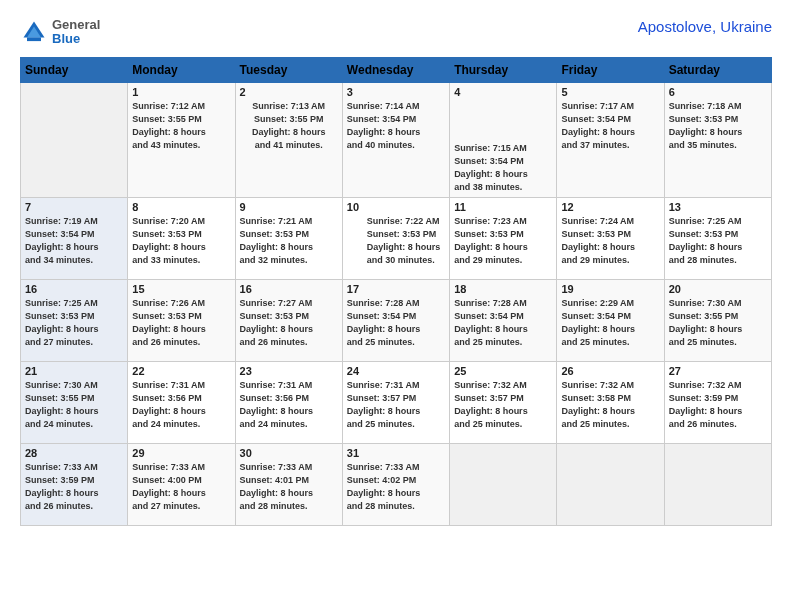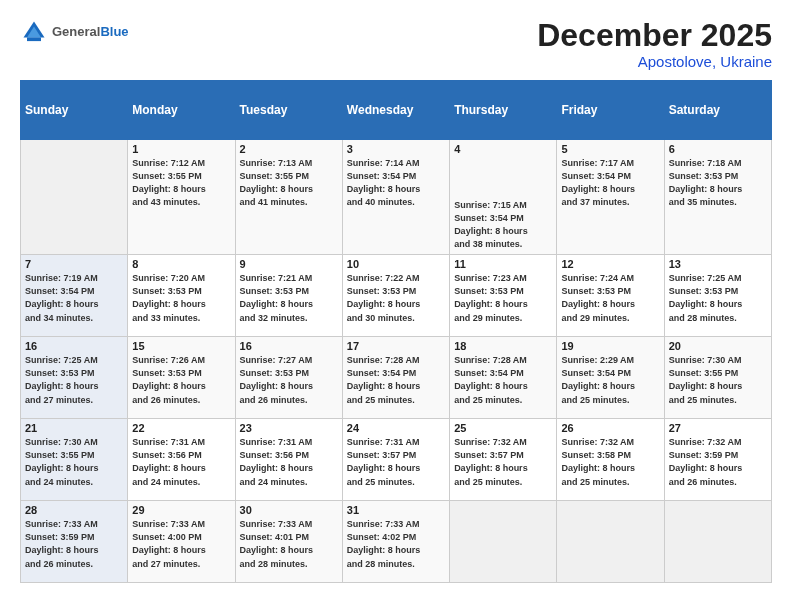--- a/index.html
+++ b/index.html
@@ -22,21 +22,21 @@
       align-items: flex-start;
       margin-bottom: 10px;
     }
     .logo {
       display: flex;
       align-items: center;
       gap: 0;
     }
     .logo-text {
       display: flex;
-      flex-direction: row;
+      flex-direction: column;
       font-size: 13px;
       font-weight: bold;
       line-height: 1.1;
     }
     .logo-general { color: #555; }
     .logo-blue { color: #1a6abf; }
     .logo-icon {
       width: 28px;
       height: 28px;
       margin-right: 4px;
@@ -54,24 +54,24 @@
       font-size: 15px;
       color: #1d4ed8;
     }
     .calendar {
       width: 100%;
       border-collapse: collapse;
       table-layout: fixed;
     }
     .calendar thead tr th {
       background: #2a6db5;
-      color: #ffffff;
+      color: #000000;
       font-size: 12px;
       font-weight: bold;
-      padding: 22px 4px;
+      padding: 5px 4px;
       text-align: left;
       border: 1px solid #2a6db5;
     }
     .calendar tbody tr td {
       vertical-align: top;
       border: 1px solid #ccc;
       padding: 3px 4px;
       font-size: 9.5px;
       color: #333;
       height: 82px;
@@ -110,21 +110,20 @@
         <polygon points="20,5 35,28 5,28" fill="#1a6abf"></polygon>
         <polygon points="20,12 30,28 10,28" fill="#4a9ae0"></polygon>
         <rect x="10" y="28" width="20" height="5" fill="#1a6abf"></rect>
       </svg>
       <div class="logo-text">
         <span class="logo-general">General</span>
         <span class="logo-blue">Blue</span>
       </div>
     </div>
     <div class="title-block">
-      <div class="month-title">December 2025</div>
       <div class="subtitle">Apostolove, Ukraine</div>
     </div>
   </div>
 
   <table class="calendar">
     <thead>
       <tr>
         <th>Sunday</th>
         <th>Monday</th>
         <th>Tuesday</th>
@@ -139,21 +138,21 @@
           <td class="empty-cell"></td>
           <td>
             <span class="day-num">1</span>
             <div class="day-info" style="white-space: pre-line;">Sunrise: 7:12 AM
 Sunset: 3:55 PM
 Daylight: 8 hours
 and 43 minutes.</div>
           </td>
           <td>
             <span class="day-num">2</span>
-            <div class="day-info" style="white-space: pre-line;">Sunrise: 7:13 AM
+            <div class="day-info" style="white-space: pre-line; text-align: center;">Sunrise: 7:13 AM
 Sunset: 3:55 PM
 Daylight: 8 hours
 and 41 minutes.</div>
           </td>
           <td>
             <span class="day-num">3</span>
             <div class="day-info" style="white-space: pre-line;">Sunrise: 7:14 AM
 Sunset: 3:54 PM
 Daylight: 8 hours
 and 40 minutes.</div>
@@ -197,21 +196,21 @@
           </td>
           <td>
             <span class="day-num">9</span>
             <div class="day-info" style="white-space: pre-line;">Sunrise: 7:21 AM
 Sunset: 3:53 PM
 Daylight: 8 hours
 and 32 minutes.</div>
           </td>
           <td>
             <span class="day-num">10</span>
-            <div class="day-info" style="white-space: pre-line;">Sunrise: 7:22 AM
+            <div class="day-info" style="white-space: pre-line; margin-left: 20px;">Sunrise: 7:22 AM
 Sunset: 3:53 PM
 Daylight: 8 hours
 and 30 minutes.</div>
           </td>
           <td>
             <span class="day-num">11</span>
             <div class="day-info" style="white-space: pre-line;">Sunrise: 7:23 AM
 Sunset: 3:53 PM
 Daylight: 8 hours
 and 29 minutes.</div>

